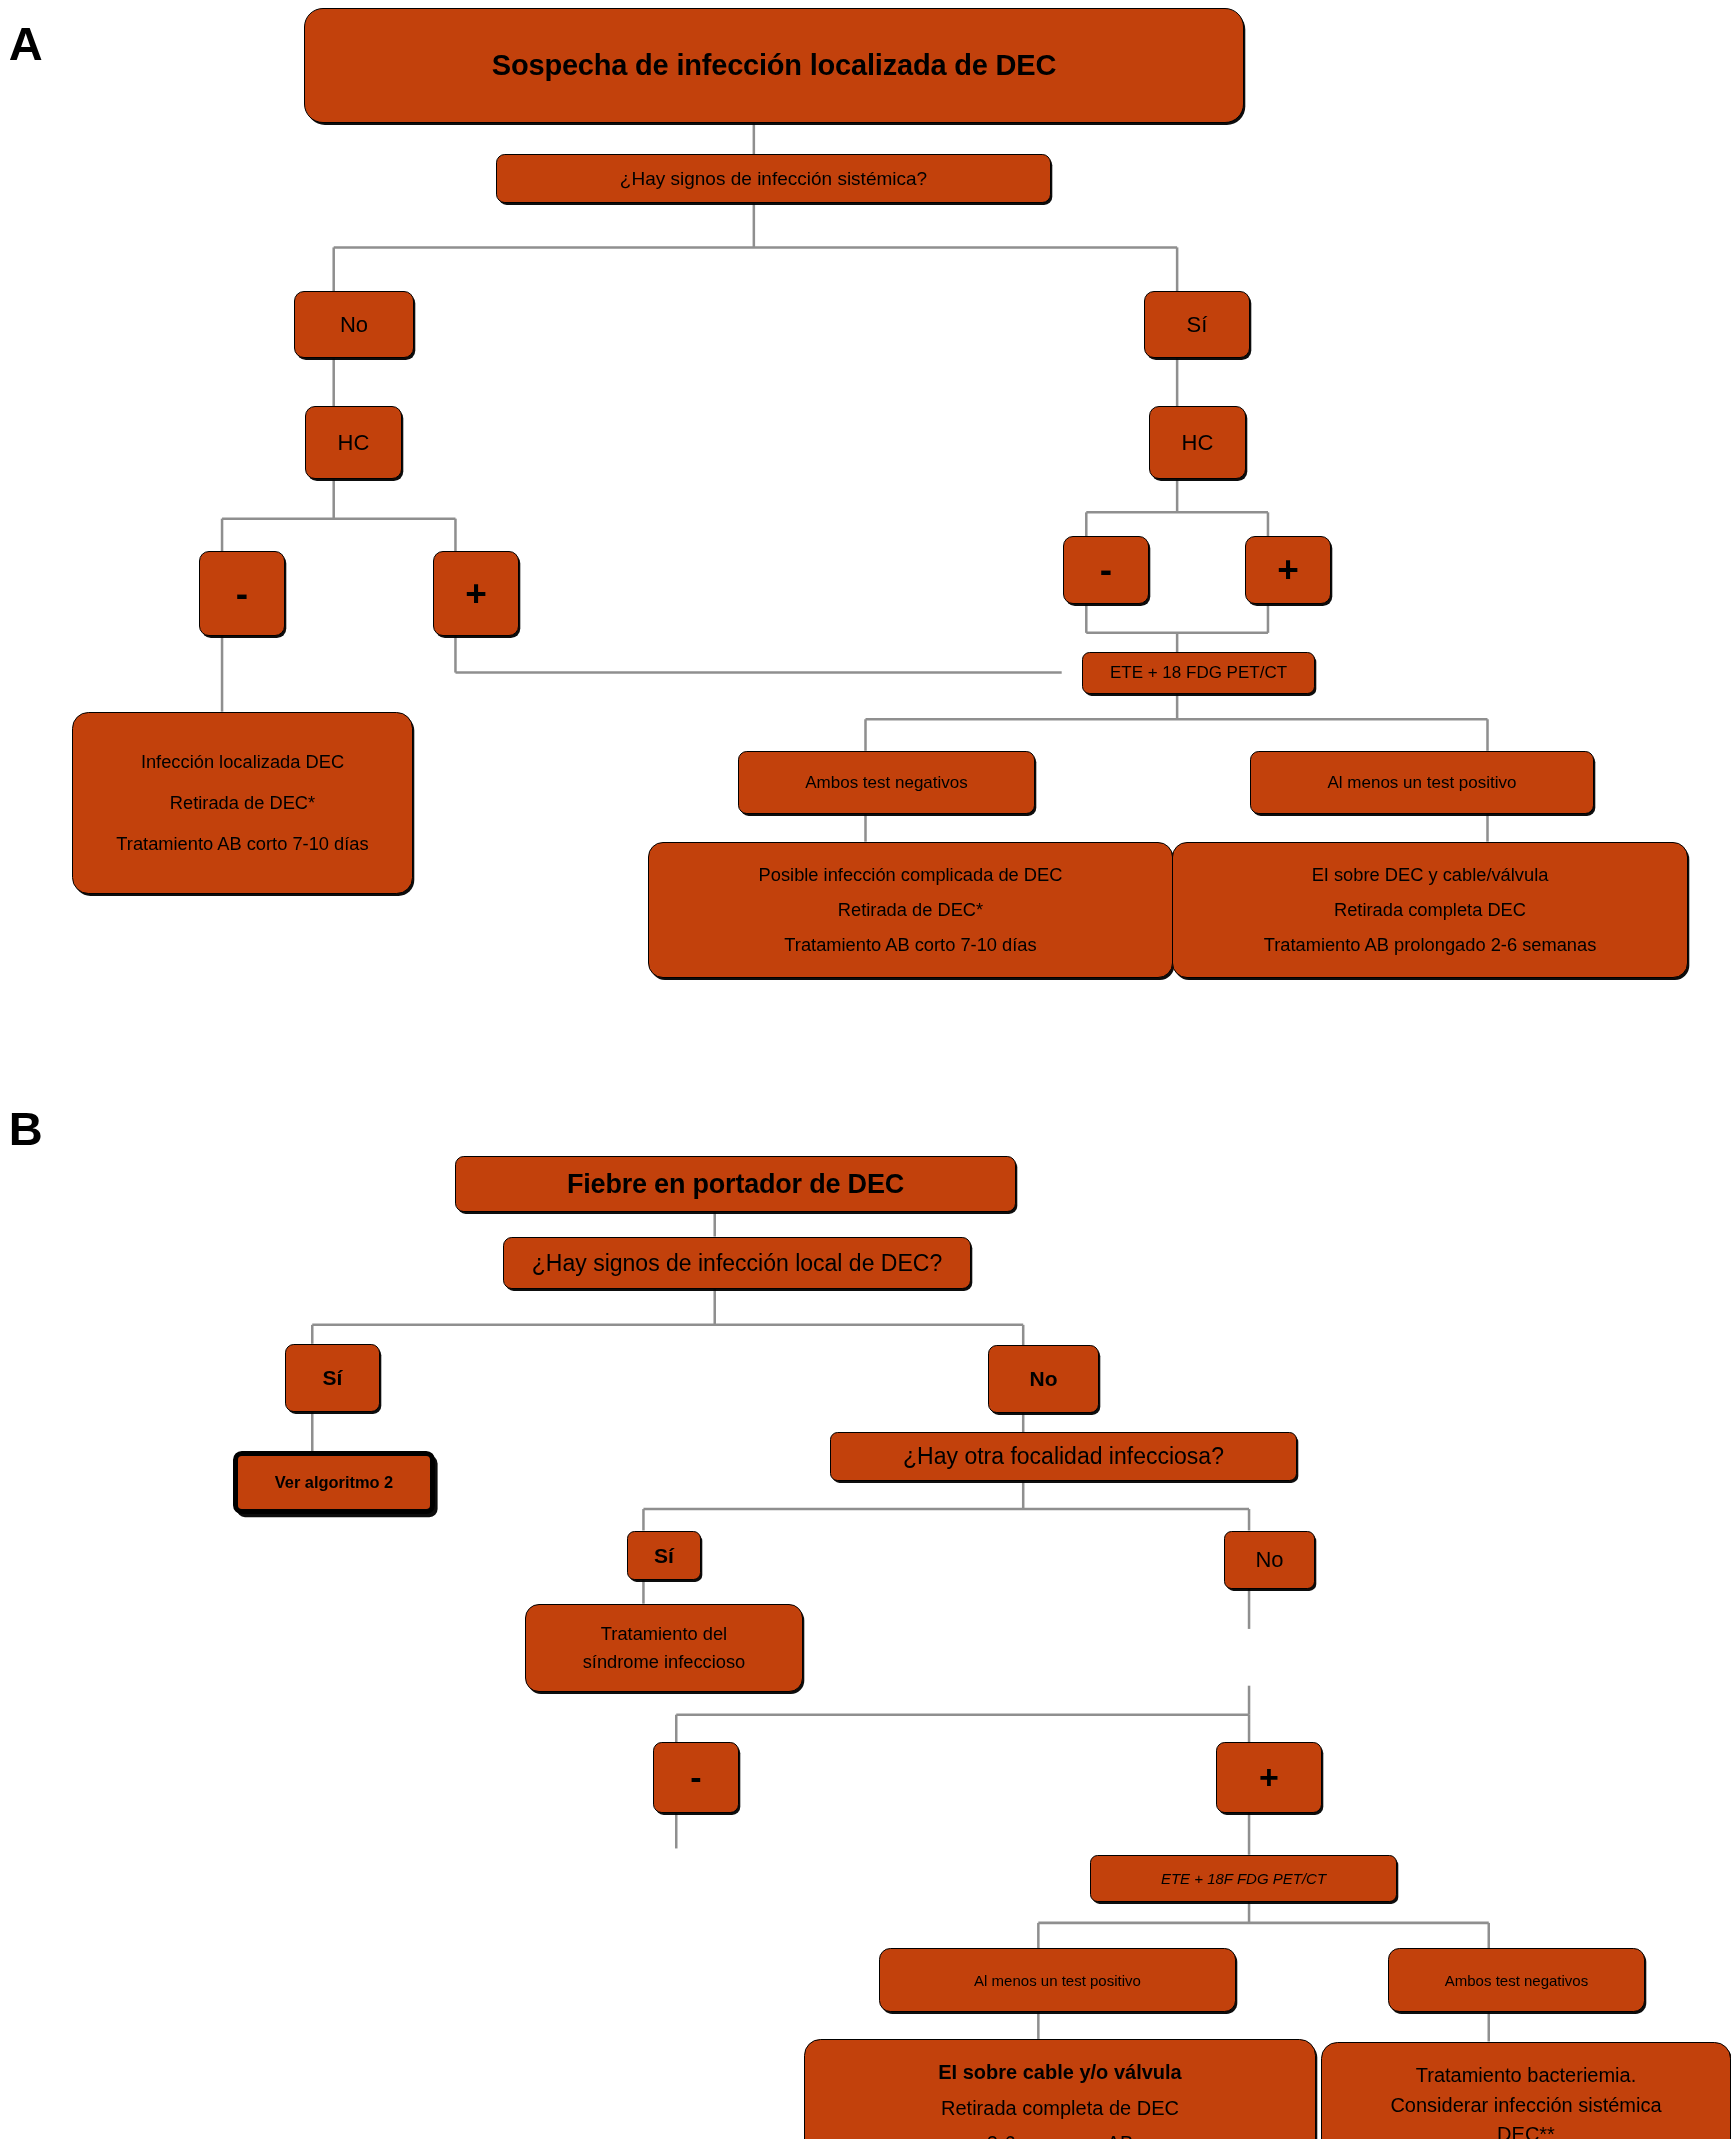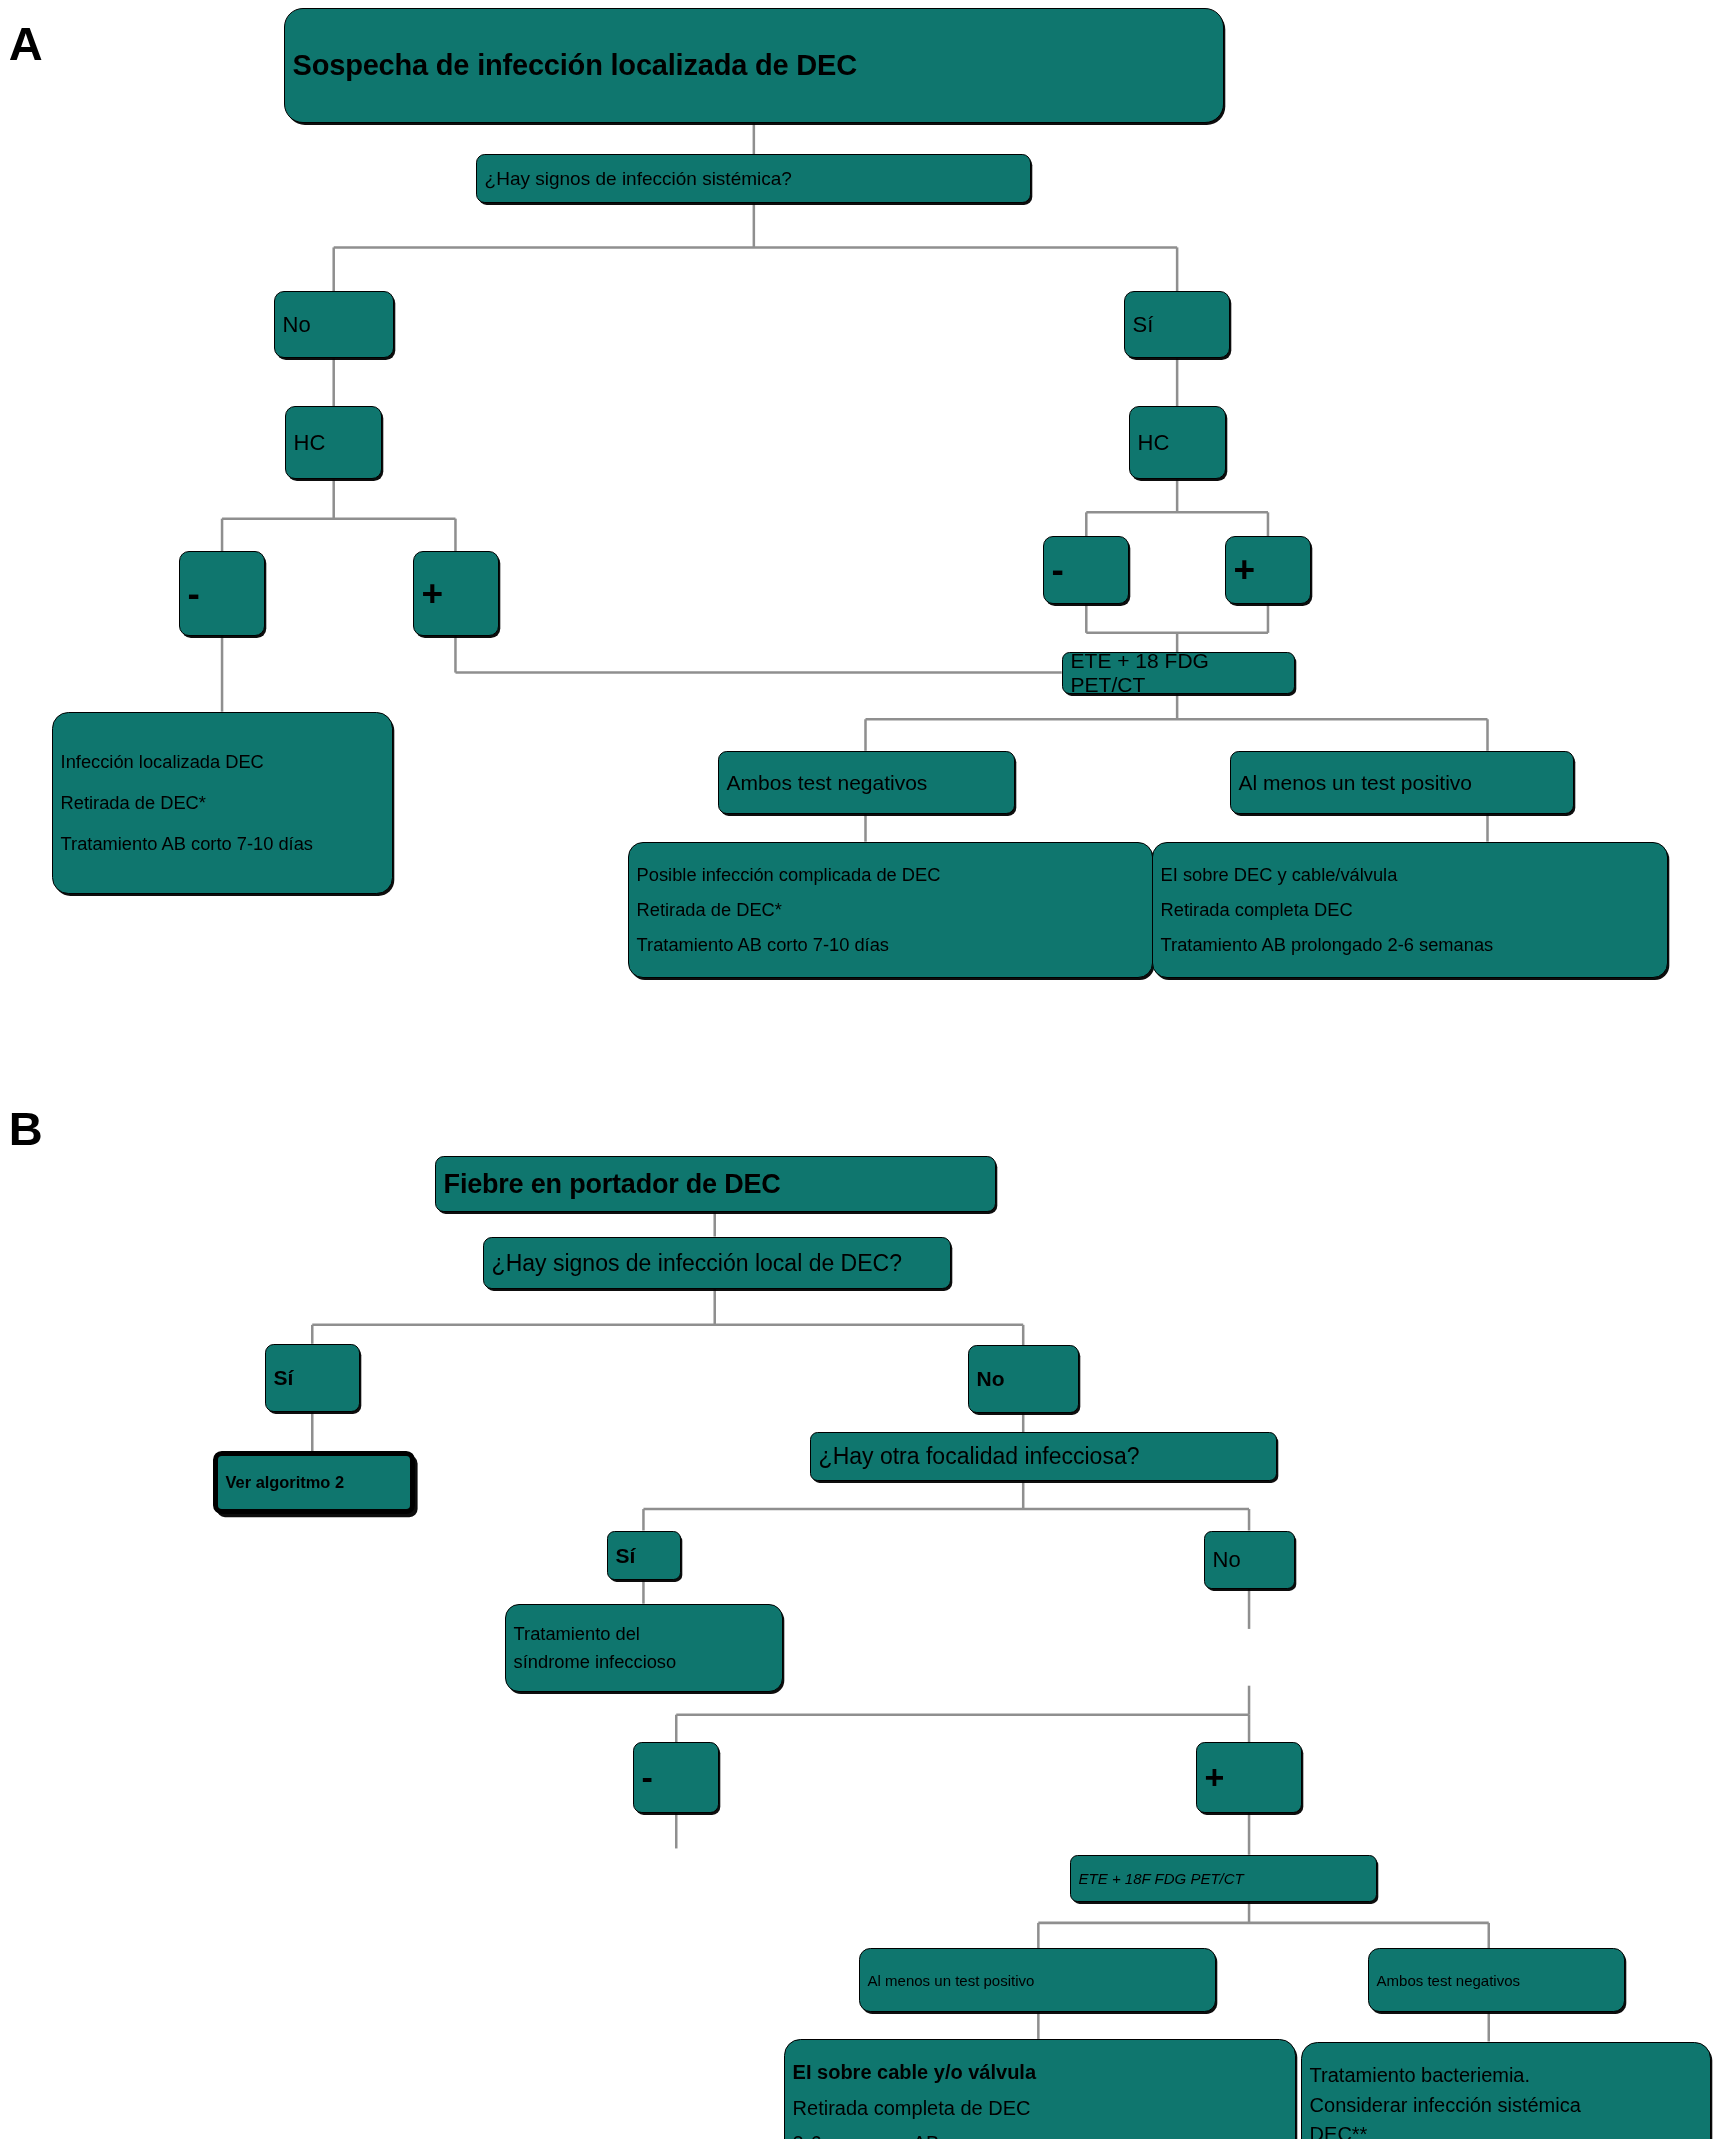--- a/index.html
+++ b/index.html
@@ -9,38 +9,39 @@
   .panel-letter{
     position:absolute;font-weight:bold;font-size:47px;line-height:1;
     font-family:"Liberation Sans",sans-serif;color:#000;
   }
 
   
   #wires{position:absolute;left:0;top:0;width:1731px;height:2140px;}
   #wires line{stroke:#8f8f8f;stroke-width:4;}
 
   .node{
-    position:absolute;box-sizing:border-box;background:#0f766e;
+    position:absolute;box-sizing:border-box;background:#c2410c;
     border:1.9px solid #000;border-radius:14px;
     display:flex;flex-direction:column;align-items:center;justify-content:center;
-    text-align:left;padding:3.8px 7.6px;
+    text-align:center;padding:3.8px 7.6px;
     box-shadow:1.9px 2.5px 0 -0.6px rgba(0,0,0,0.95);
+    margin-left:20px;
   }
   .node .ln{display:block;width:100%;}
 
   
   .t-title   { font-size:29px; font-weight:bold; letter-spacing:-0.2px; }
   .t-titleB  { font-size:27px; font-weight:bold; letter-spacing:-0.2px; }
   .t-q       { font-size:19px; font-weight:normal; }
   .t-qs      { font-size:23px; font-weight:normal; }
   .t-branch  { font-size:22px; font-weight:normal; }
   .t-branchB { font-size:21px; font-weight:bold; }
   .t-sign    { font-size:37px; font-weight:bold; line-height:0.7; }
   .t-signB   { font-size:34px; font-weight:bold; line-height:0.7; }
-  .t-small   { font-size:21px; font-weight:normal; }
+  .t-small   { font-size:17px; font-weight:normal; }
   .t-tiny    { font-size:15px; font-weight:normal; }
   .t-res     { font-size:18.3px; font-weight:normal; }
   .t-resB    { font-size:18.3px; font-weight:normal; }
   .t-res2    { font-size:20px; font-weight:normal; }
   .t-res2B   { font-size:20px; font-weight:bold; }
   .t-algo    { font-size:16.4px; font-weight:bold; }
 
   .node.heavy{border-width:5.7px;border-radius:8.8px;box-shadow:3.2px 3.8px 0 -0.6px rgba(0,0,0,0.95);}
   .row-gap-s .ln{margin:3.2px 0;}
   .row-gap-m .ln{margin:6.3px 0;}

